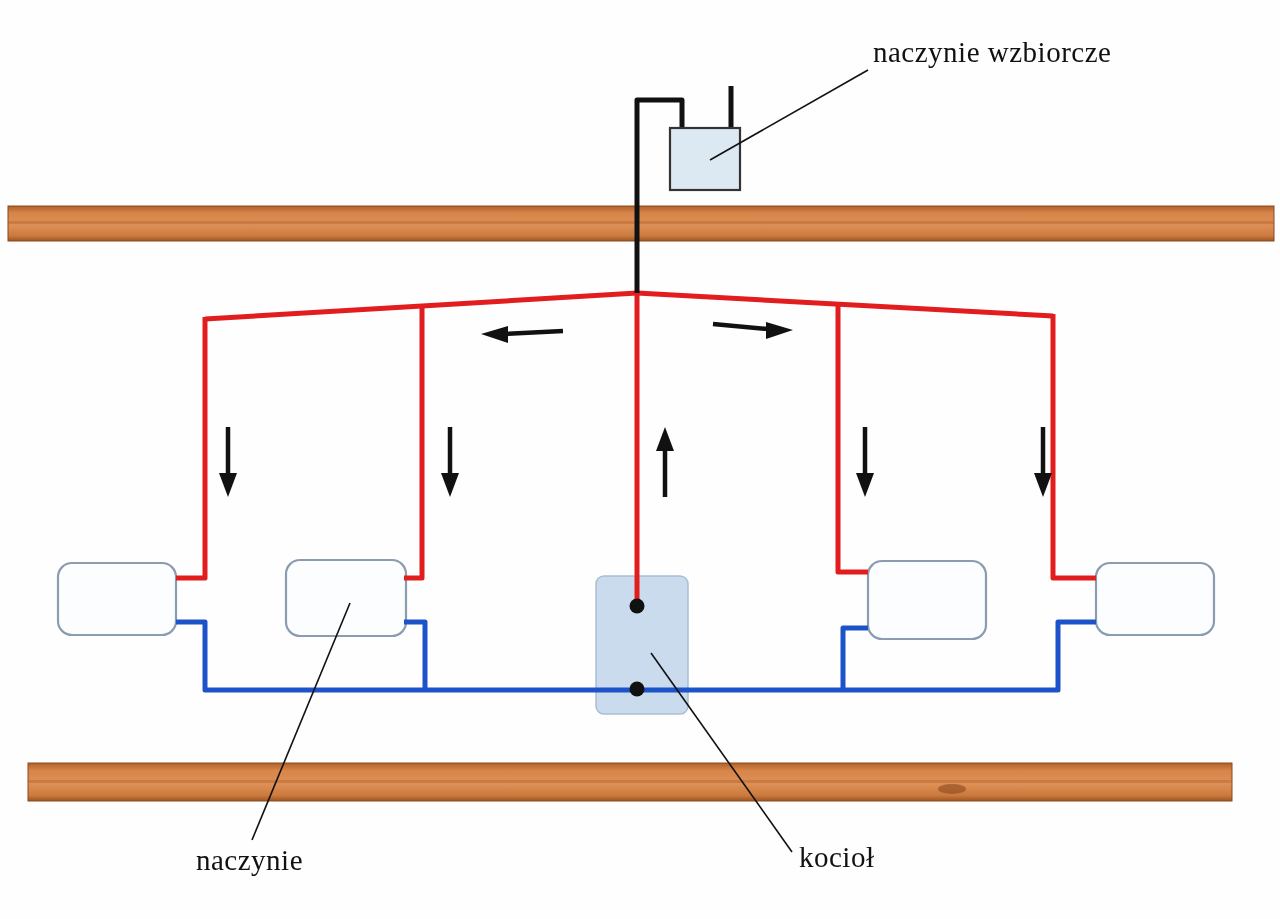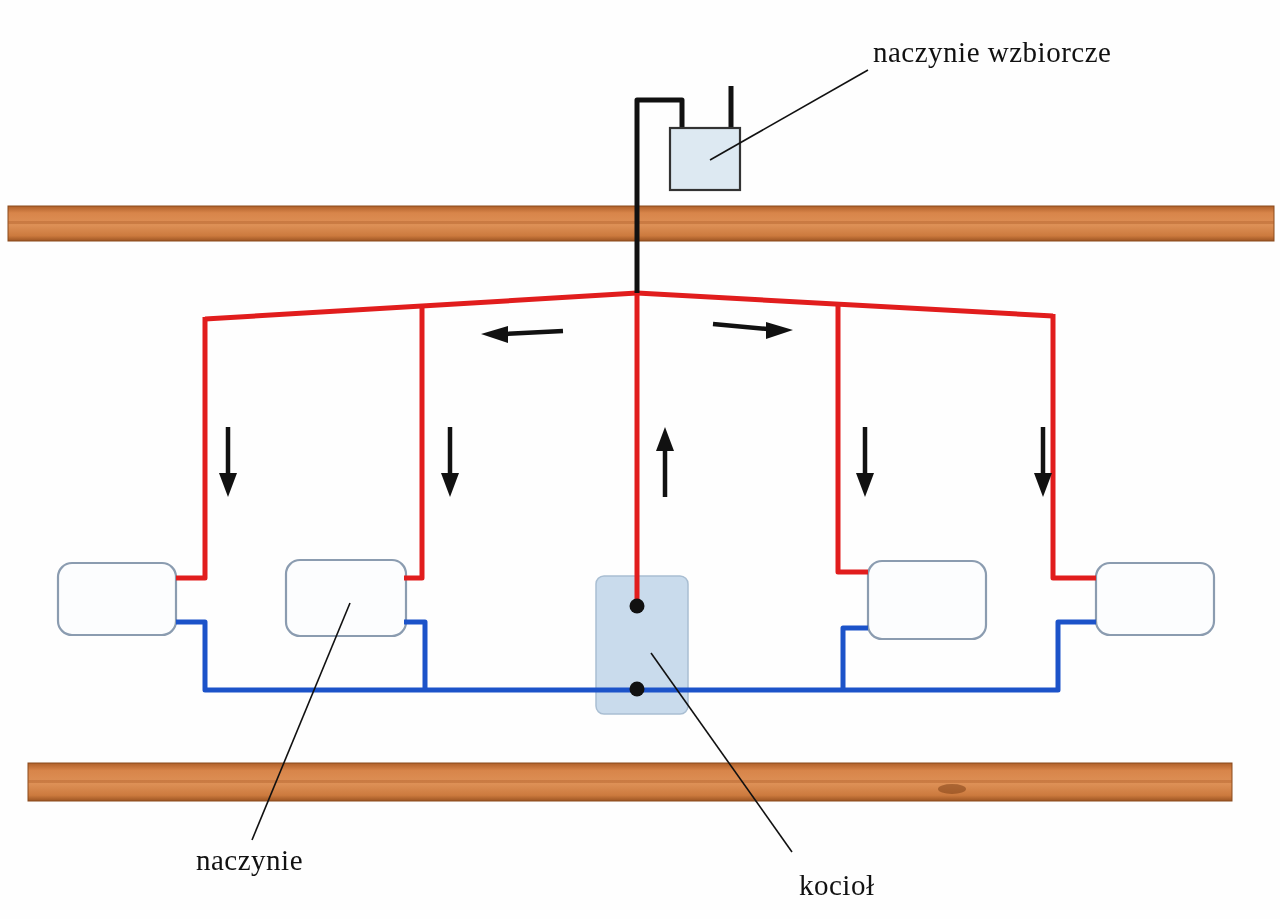--- a/index.html
+++ b/index.html
@@ -126,15 +126,15 @@
 
     <line class="leader" x1="868" y1="70" x2="710" y2="160"></line>
     <line class="leader" x1="252" y1="840" x2="350" y2="603"></line>
     <line class="leader" x1="792" y1="852" x2="651" y2="653"></line>
   </svg>
 
   <div class="diagram-label" style="left:873px; top:36px;">naczynie wzbiorcze</div>
 
   <div class="diagram-label" style="left:196px; top:844px;">naczynie</div>
 
-  <div class="diagram-label" style="left:799px; top:841px;margin-top:28px;">kocioł</div>
+  <div class="diagram-label" style="left:799px; top:841px;">kocioł</div>
 
 </div>
 
 </body></html>

